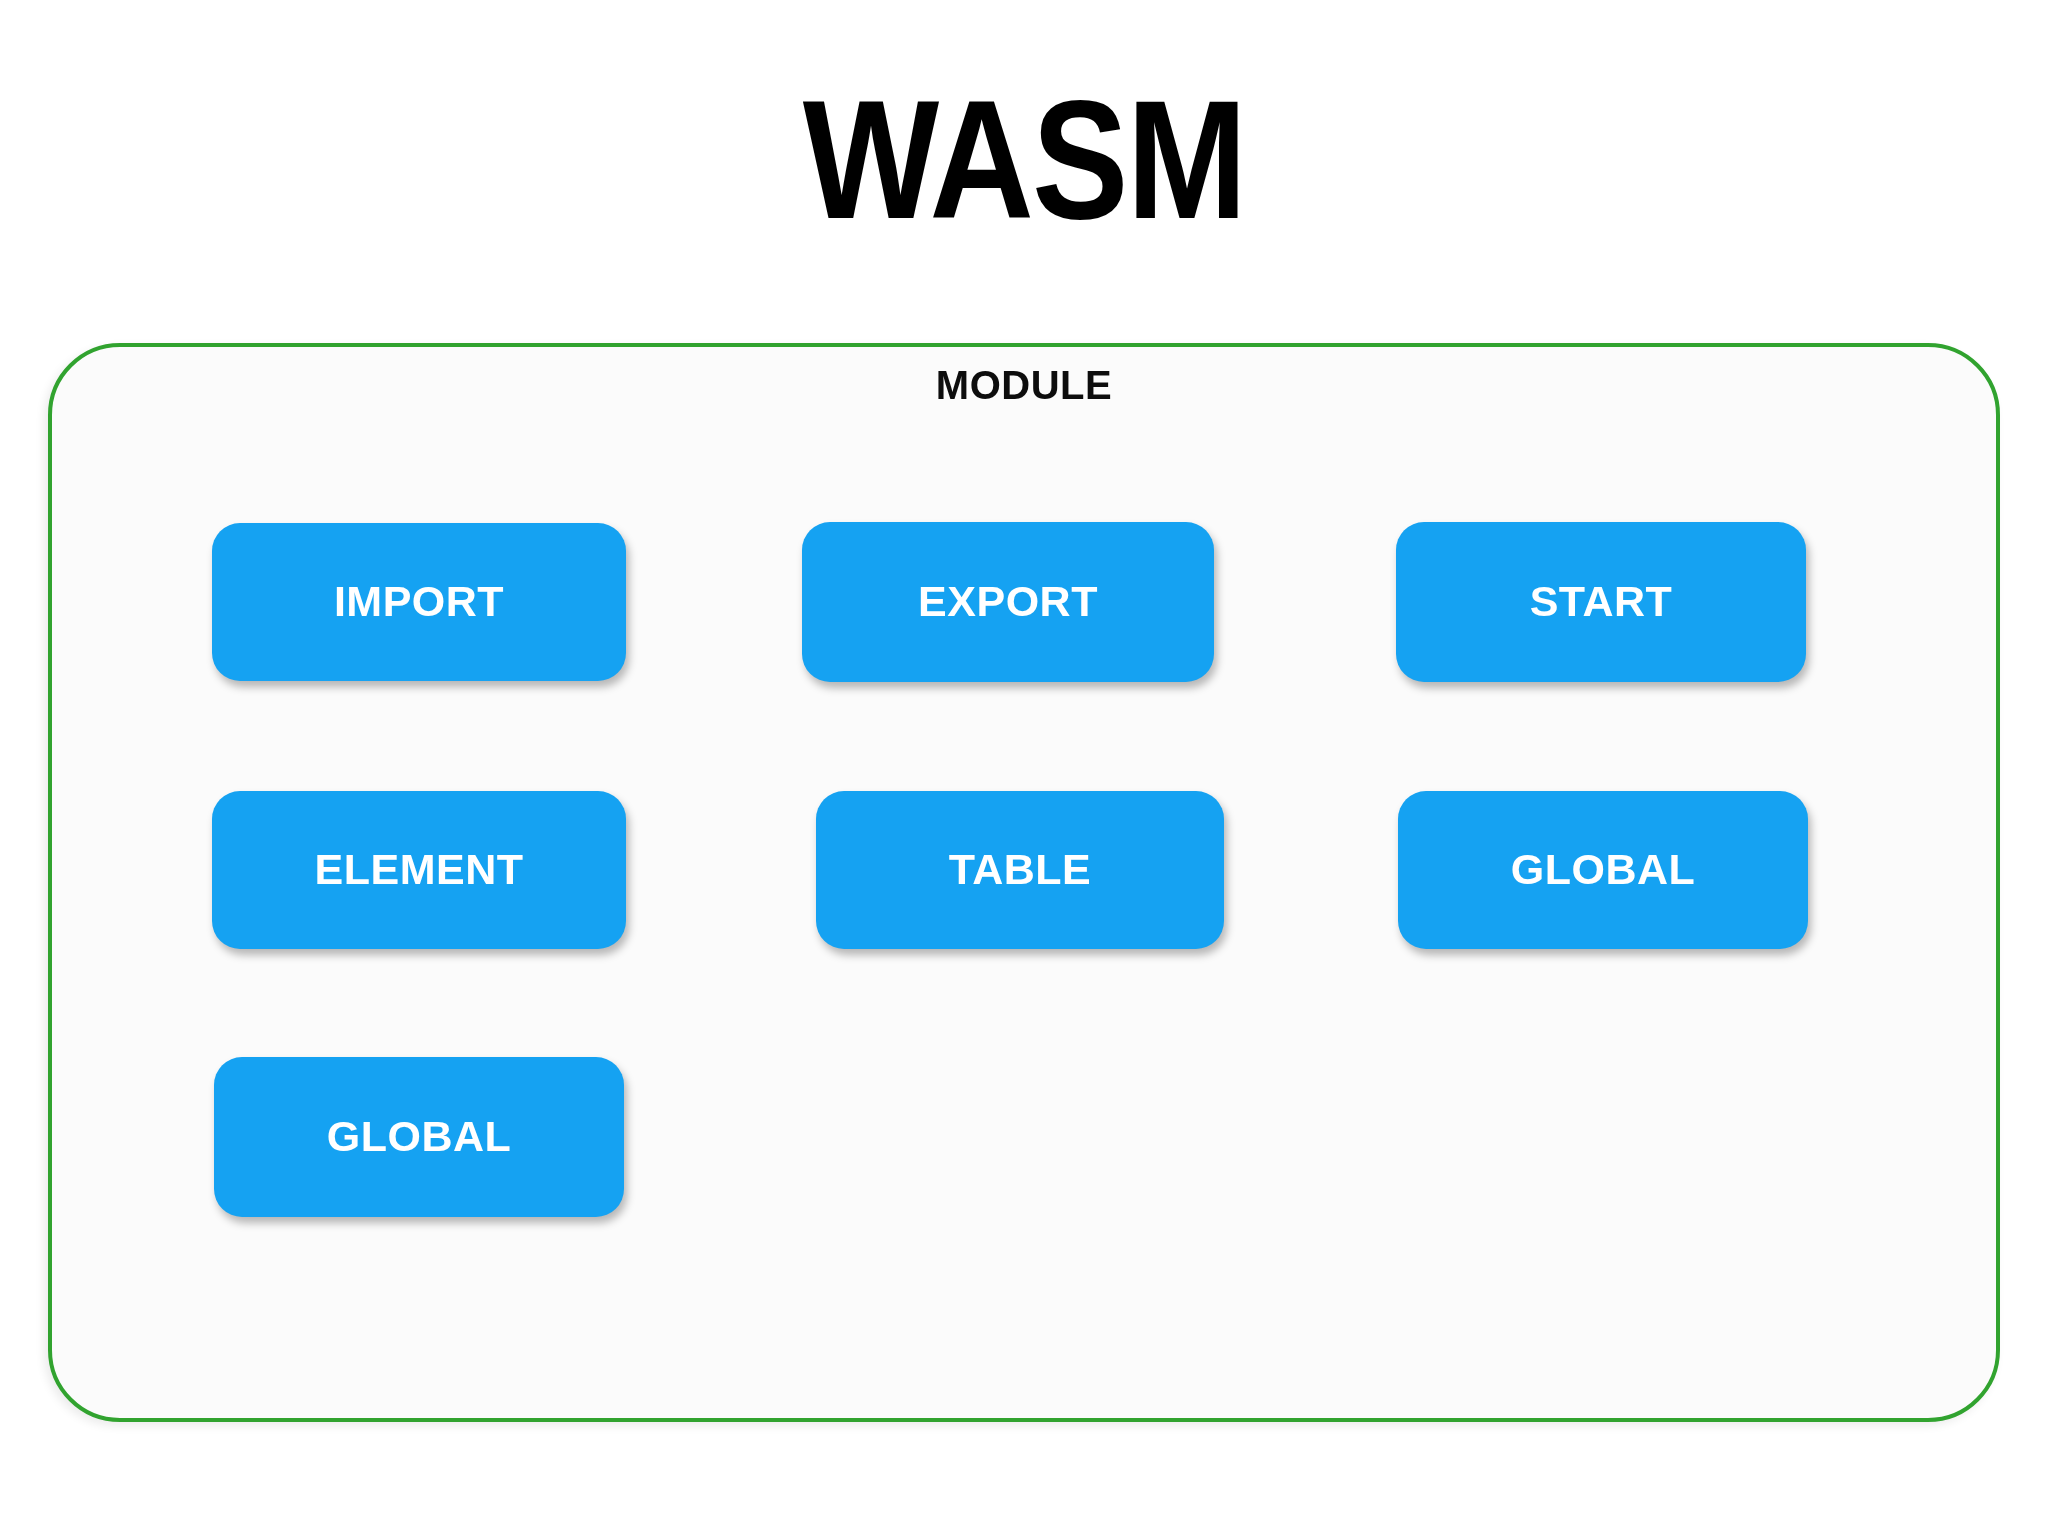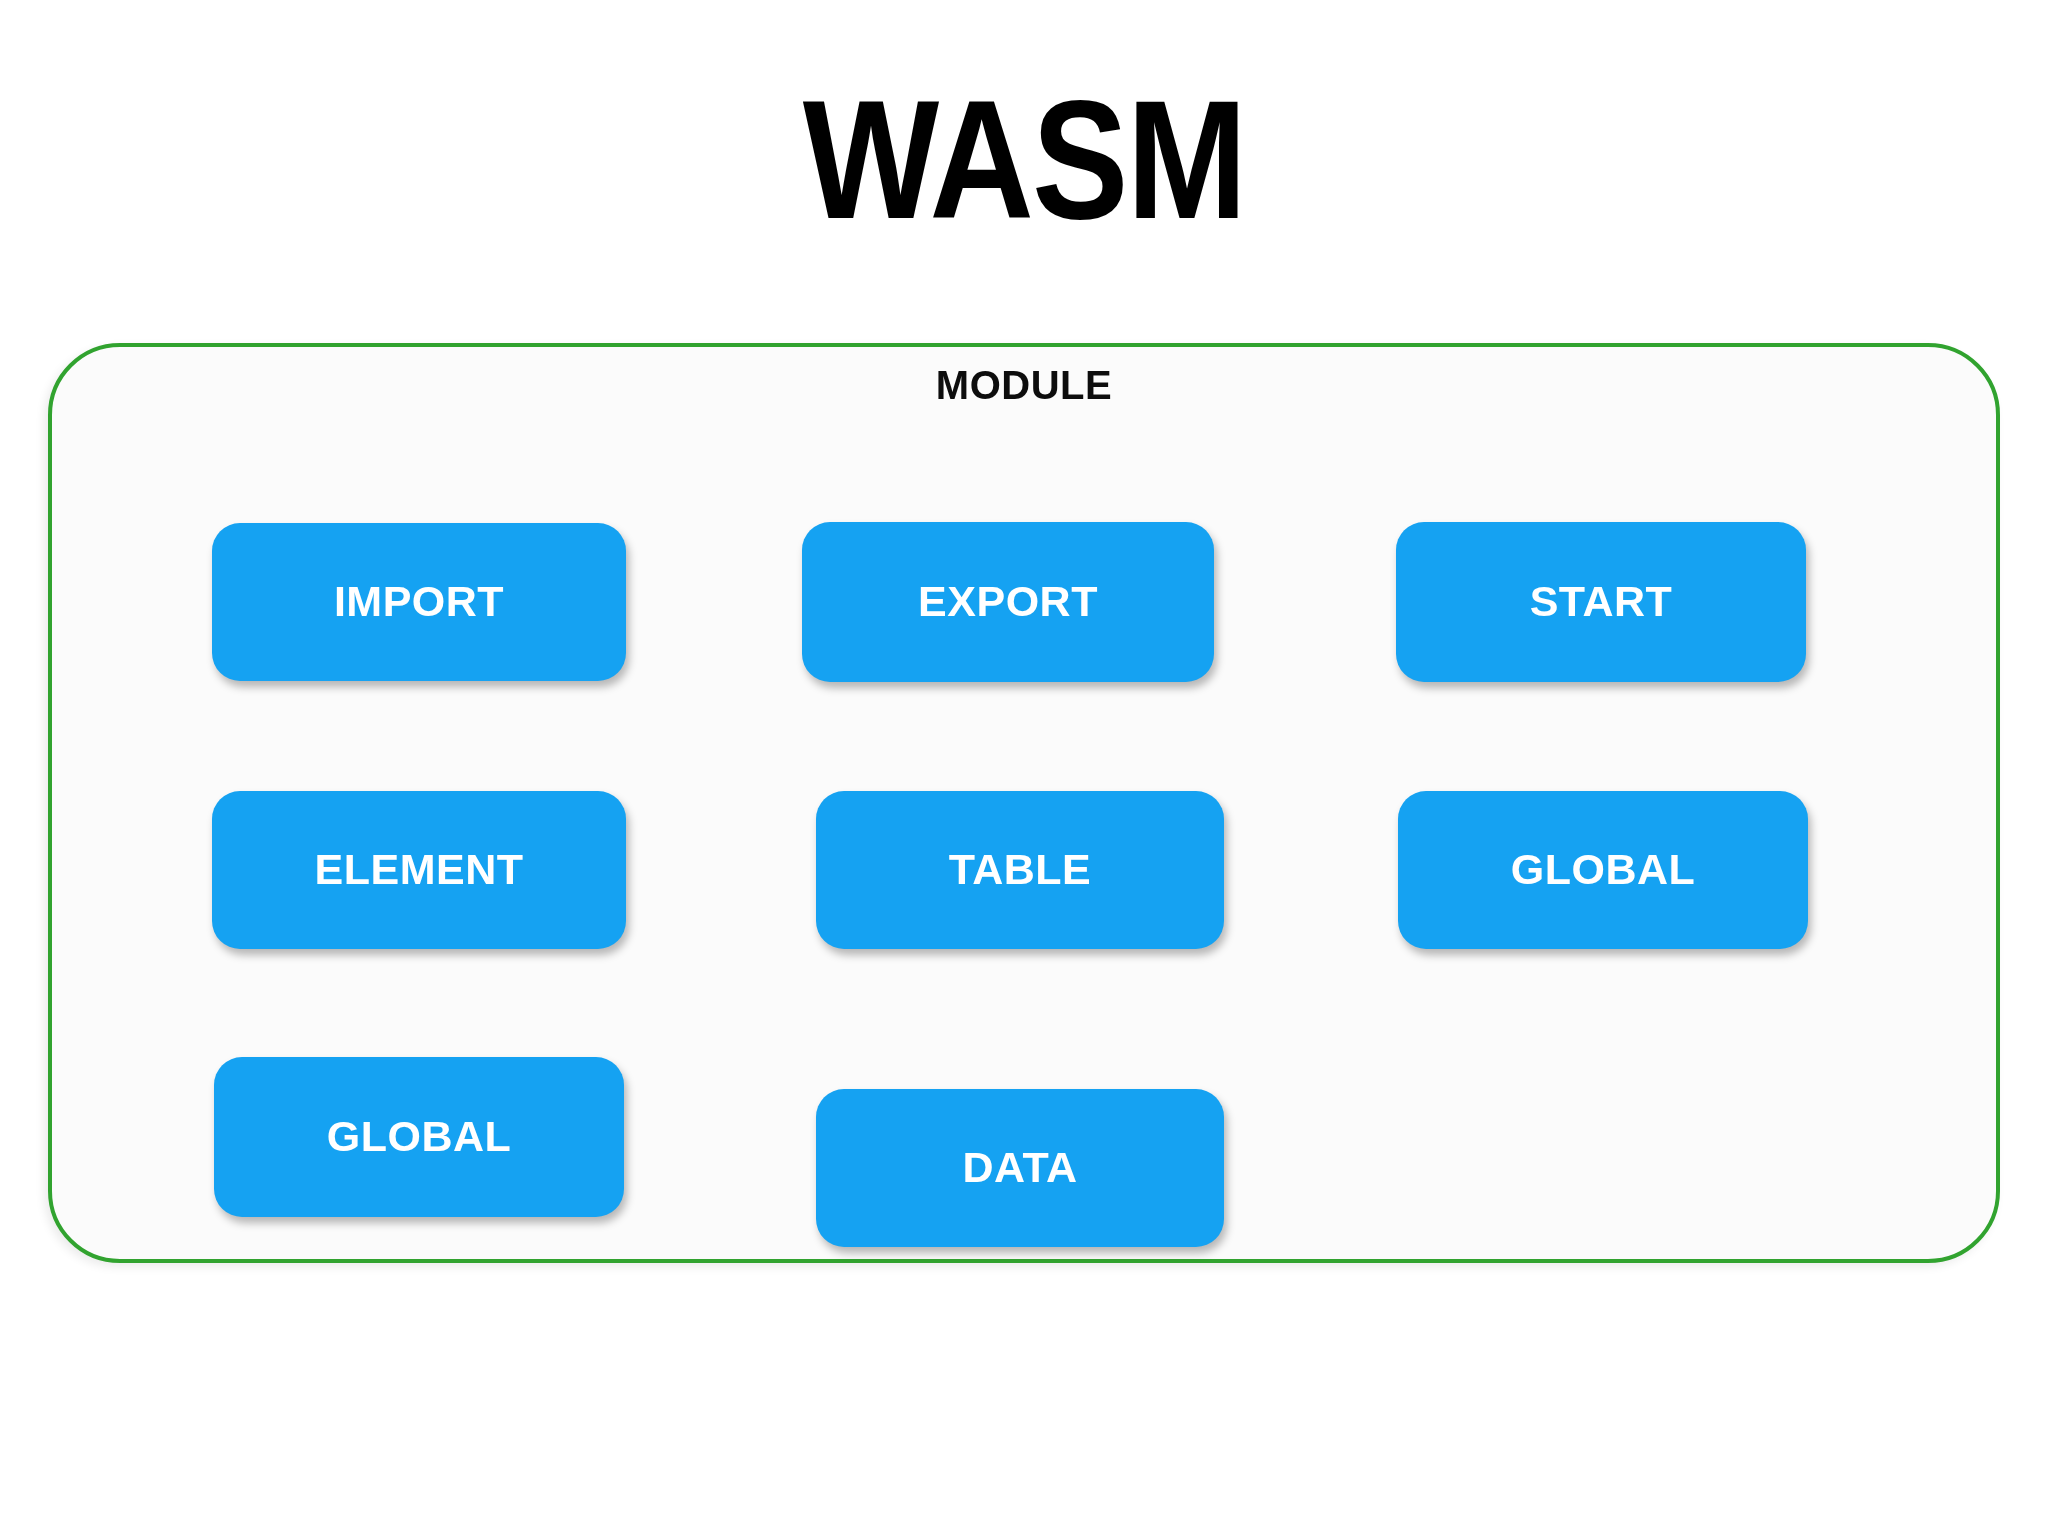--- a/index.html
+++ b/index.html
@@ -28,21 +28,21 @@
     color: #000000;
     letter-spacing: -2px;
     transform: scaleX(0.86);
     transform-origin: 50% 50%;
   }
   .module {
     position: absolute;
     left: 48px;
     top: 343px;
     width: 1952px;
-    height: 920px;
+    height: 1079px;
     box-sizing: border-box;
     background: #fbfbfb;
     border: 4px solid #31a32f;
     border-radius: 72px;
     box-shadow: -4px 4px 10px rgba(0,0,0,0.08);
   }
   .module-label {
     position: absolute;
     top: 16px;
     left: 0;
@@ -105,19 +105,16 @@
     </div>
 
     <div class="node" style="left:1346px; top:444px; width:410px; height:158px">
       <span class="node-label">GLOBAL</span>
     </div>
 
     <div class="node" style="left:162px; top:710px; width:410px; height:160px">
       <span class="node-label">GLOBAL</span>
     </div>
 
-    <div class="node" style="left:764px; top:742px; width:408px; height:158px">
-      <span class="node-label">DATA</span>
-    </div>
 
 
   </div>
 </div>
 
 </body></html>

